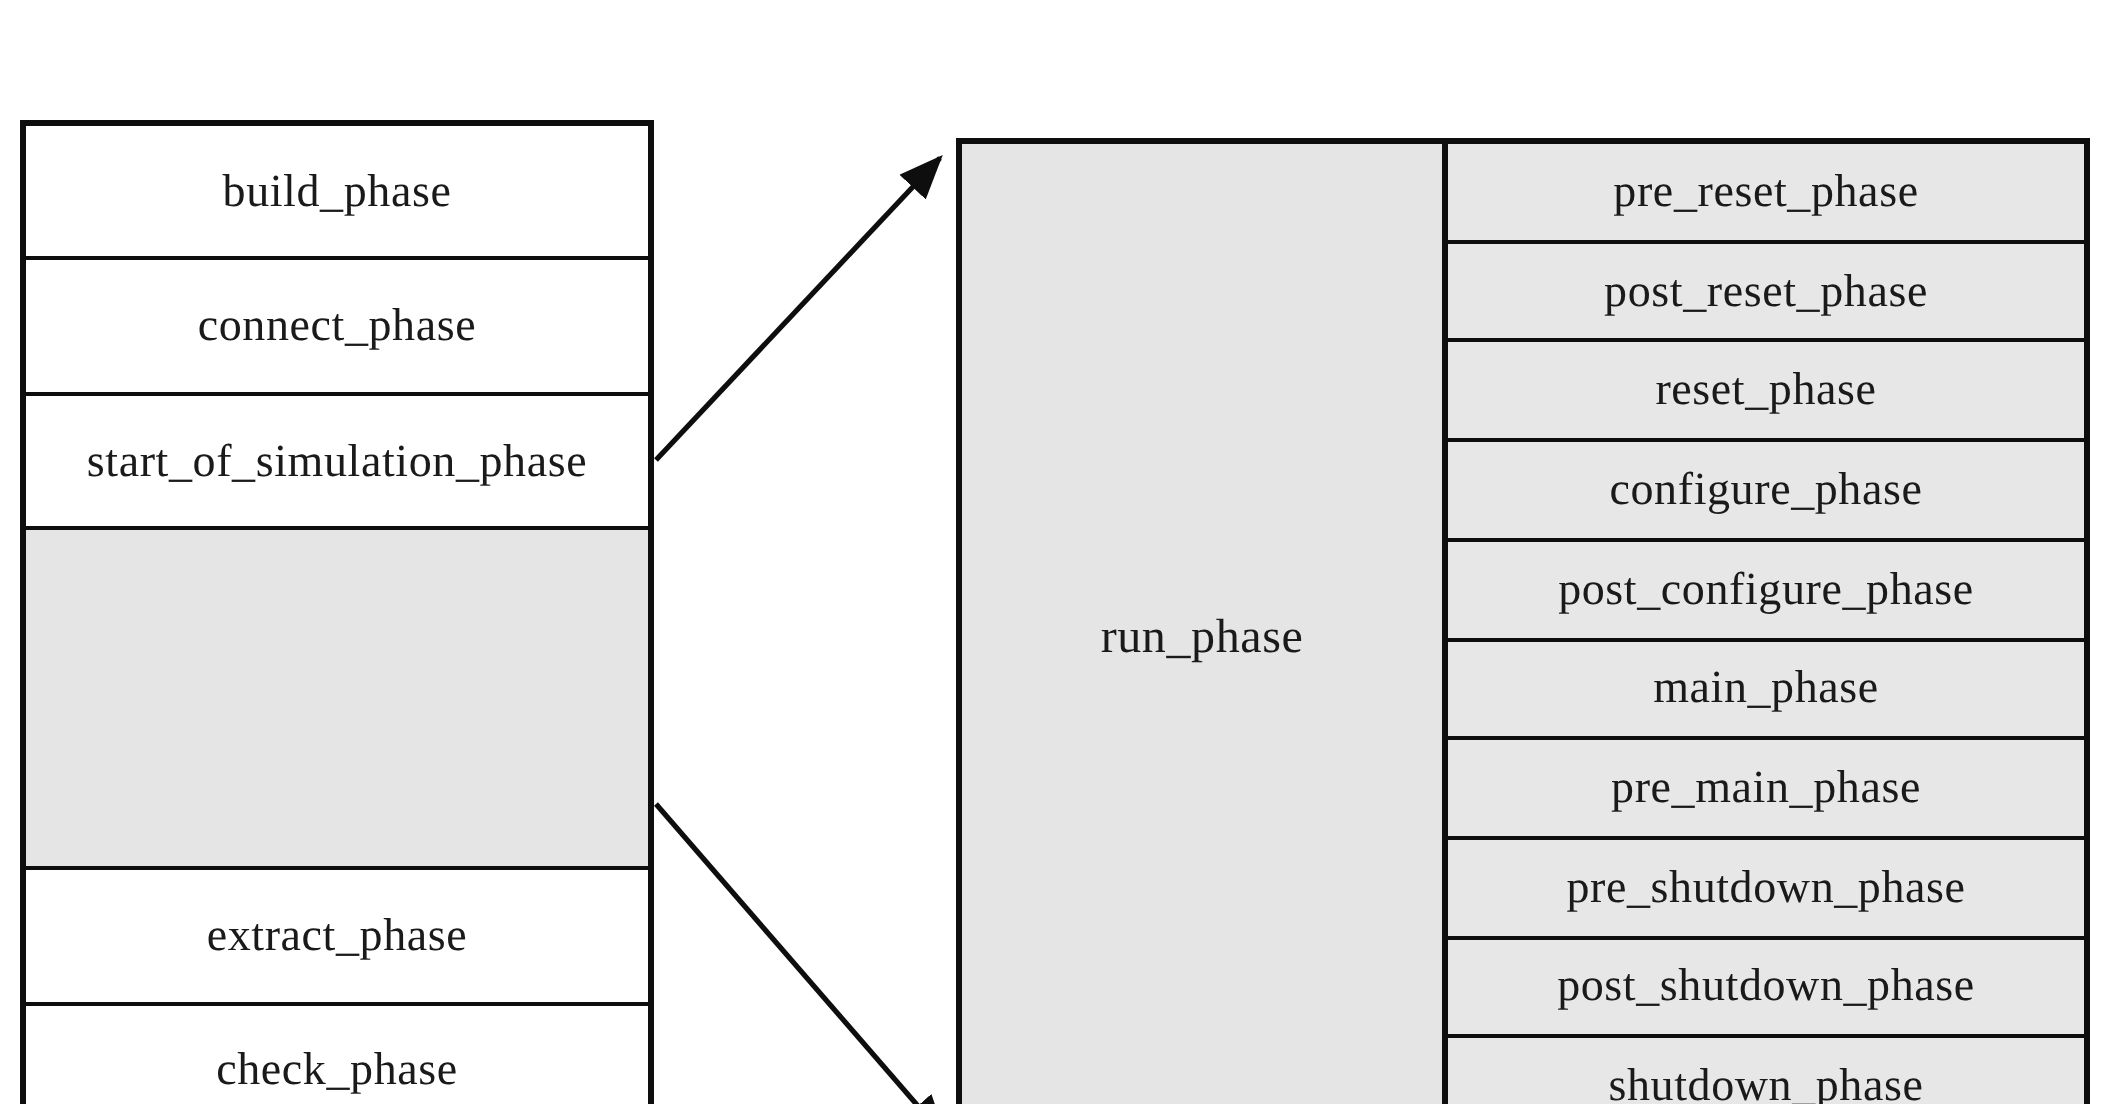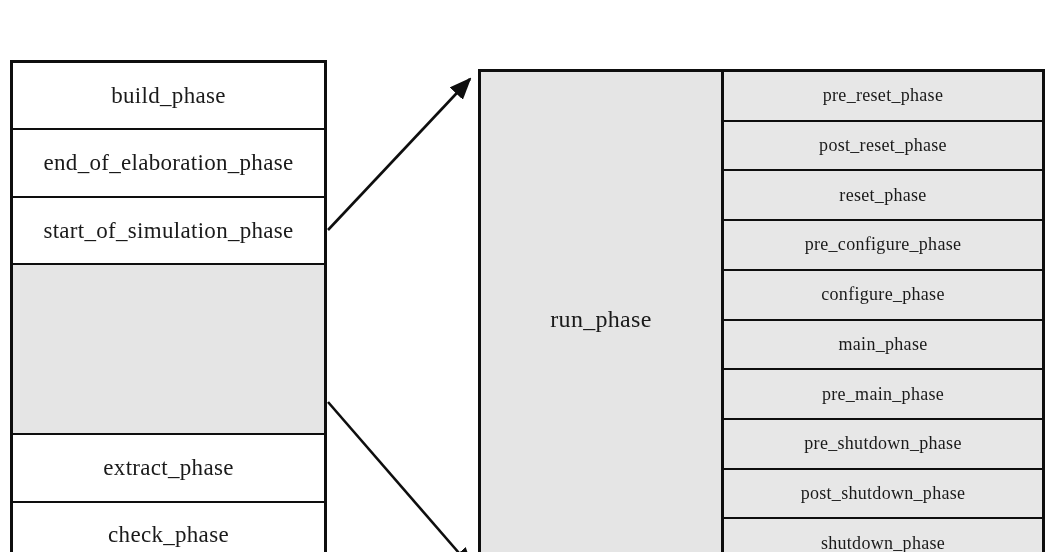--- a/index.html
+++ b/index.html
@@ -67,21 +67,21 @@
     flex: 1;
     display: flex;
     flex-direction: column;
     border-left: 3px solid #0e0e0e;
   }
   .sub-col .sub-row {
     flex: 1;
     display: flex;
     align-items: center;
     justify-content: center;
-    font-size: 18px;
+    font-size: 23px;
     letter-spacing: 0.3px;
     border-top: 2px solid #0e0e0e;
     background: #e7e7e7;
     white-space: nowrap;
   }
   .sub-col .sub-row:first-child { border-top: none; }
 
   
   .arrow-layer {
     position: absolute;
@@ -108,35 +108,35 @@
   .watermark .wm-back  { right: 11px; color: #a8a8a8; opacity: 0.8; }
   .watermark .wm-front { right: 0;    color: #868686; opacity: 0.9; }
 </style>
 </head>
 <body>
 
 <div class="canvas">
 
   <div class="left-table">
     <div class="phase-row">build_phase</div>
-    <div class="phase-row">end_of_elaboration_phase</div>
+    <div class="phase-row">connect_phase</div>
     <div class="phase-row">start_of_simulation_phase</div>
     <div class="run-region"></div>
     <div class="phase-row">extract_phase</div>
     <div class="phase-row">check_phase</div>
   </div>
 
   <div class="run-box">
     <div class="run-cell">run_phase</div>
     <div class="sub-col">
       <div class="sub-row">pre_reset_phase</div>
       <div class="sub-row">post_reset_phase</div>
       <div class="sub-row">reset_phase</div>
-      <div class="sub-row">pre_configure_phase</div>
       <div class="sub-row">configure_phase</div>
+      <div class="sub-row">post_configure_phase</div>
       <div class="sub-row">main_phase</div>
       <div class="sub-row">pre_main_phase</div>
       <div class="sub-row">pre_shutdown_phase</div>
       <div class="sub-row">post_shutdown_phase</div>
       <div class="sub-row">shutdown_phase</div>
     </div>
   </div>
 
   <svg class="arrow-layer" viewBox="0 0 1062 552" xmlns="http://www.w3.org/2000/svg">
     <defs>

